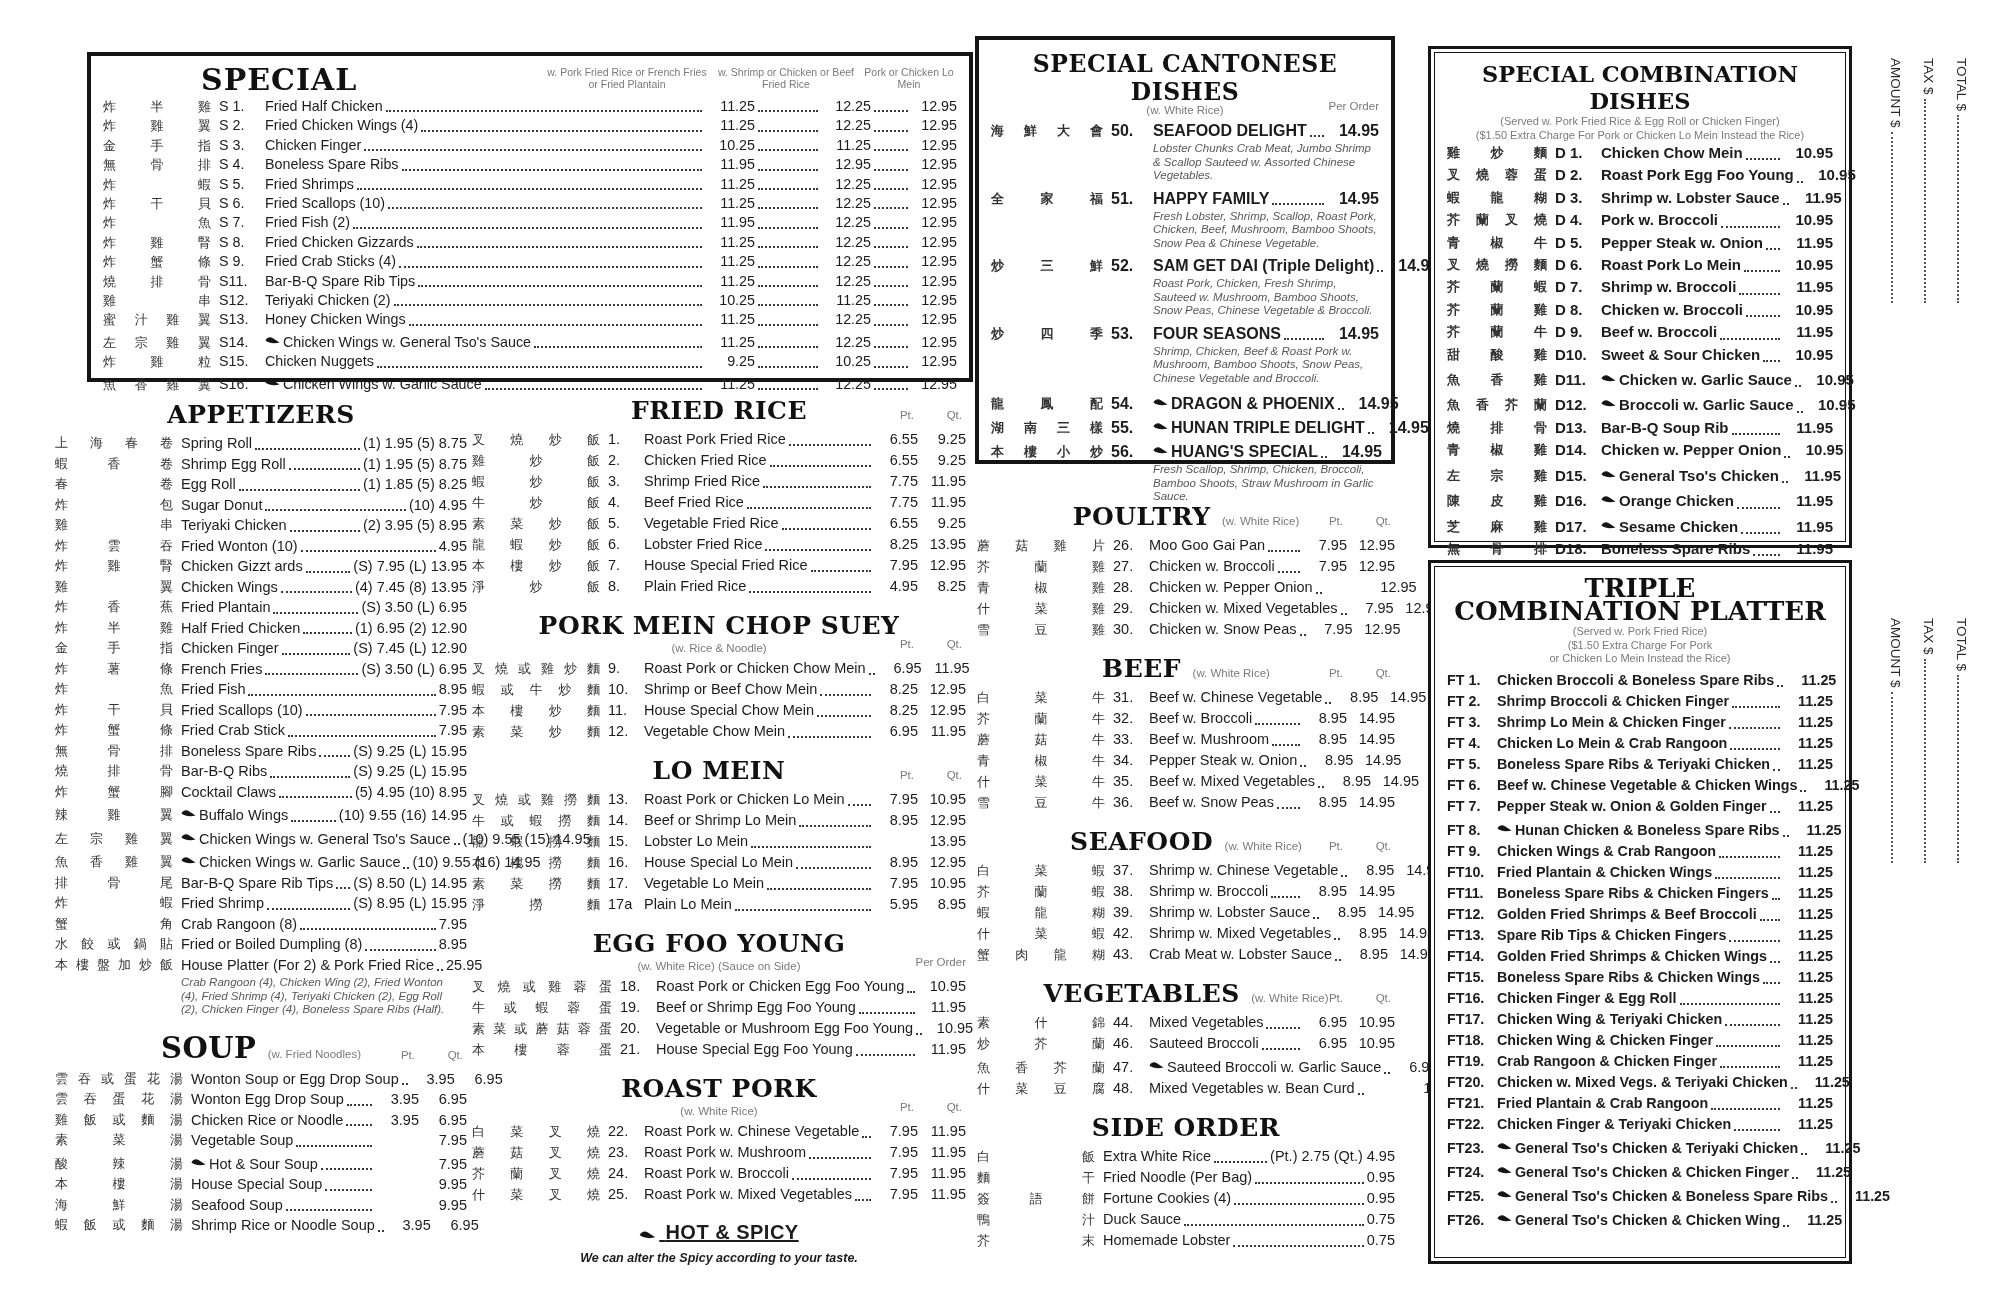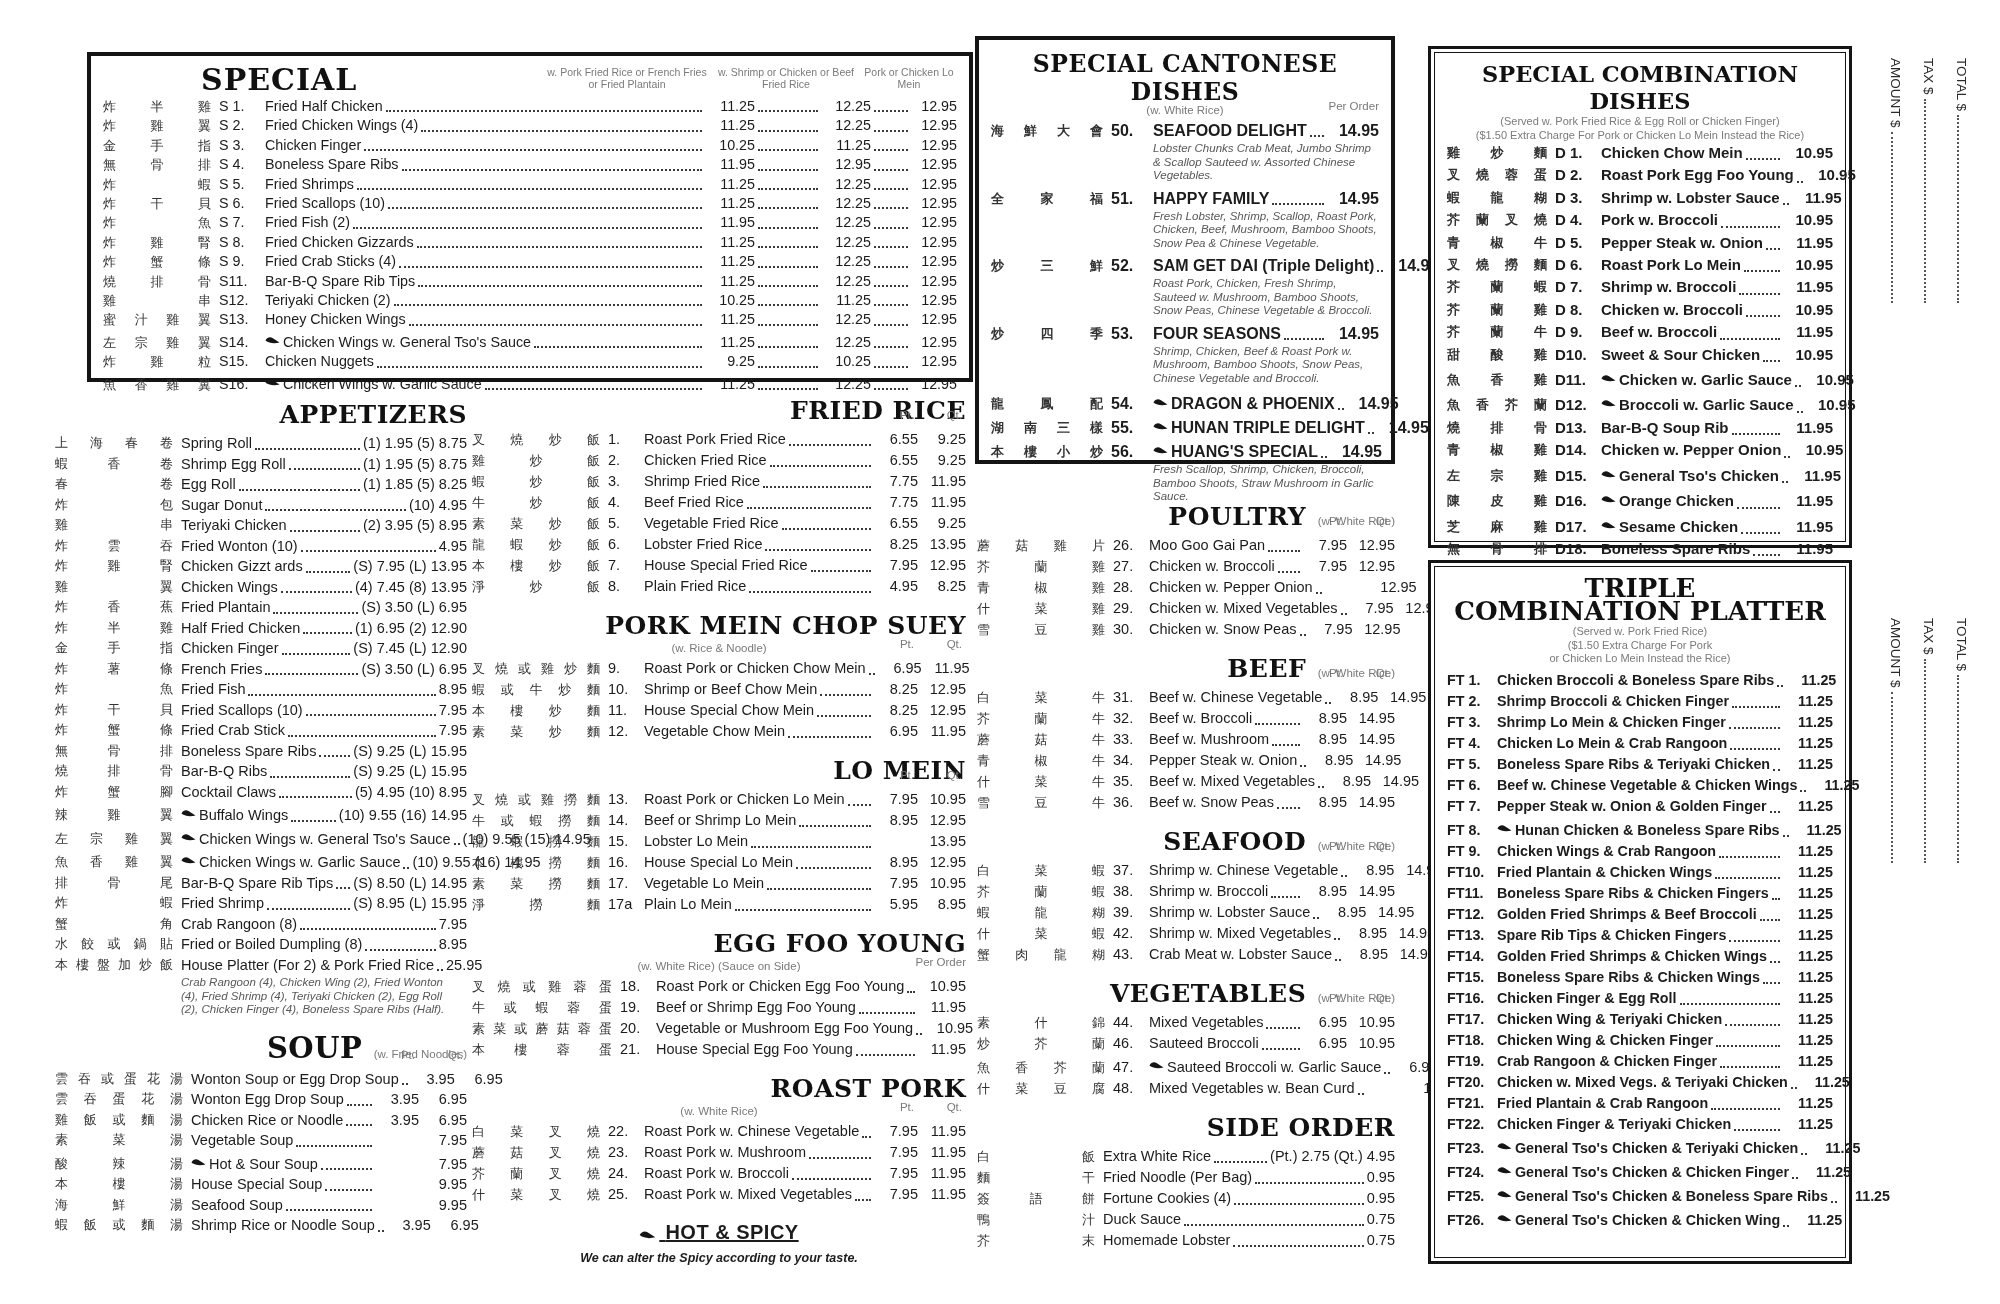--- a/index.html
+++ b/index.html
@@ -4,21 +4,21 @@
 <style>
   html,body{margin:0;padding:0;background:#e8e8e8;}
   .page{position:relative;width:2000px;height:1304px;background:#ffffff;overflow:hidden;
         font-family:"Liberation Sans",sans-serif;color:#1c1c1c;}
   
   .box{position:absolute;border:4px solid #141414;background:#fff;box-sizing:border-box;padding:6px 12px 8px 12px;}
   .dbox{position:absolute;border:3px solid #141414;background:#fff;box-sizing:border-box;padding:3px;}
   .dboxi{border:1.5px solid #141414;box-sizing:border-box;height:100%;padding:8px 12px 4px 12px;}
   .col{position:absolute;}
   
-  .sec-head{position:relative;text-align:right;margin:14px 0 4px;}
+  .sec-head{position:relative;text-align:center;margin:14px 0 4px;}
   .sec-title{font-family:"DejaVu Serif",serif;font-weight:bold;font-size:25px;letter-spacing:.5px;color:#111;}
   .sec-title.big{font-size:29px;}
   .sec-note{font-size:11.5px;color:#7a7a7a;margin-left:7px;}
   .hlabel{position:absolute;font-size:11.5px;color:#7a7a7a;bottom:4px;}
   .hl-pt{right:52px;}.hl-qt{right:4px;}.hl-per{right:0;}
   .sec-sub{position:relative;text-align:center;font-size:11.5px;color:#7a7a7a;margin:-2px 0 4px;}
   
   .row{display:flex;align-items:flex-end;line-height:20.5px;font-size:14.5px;white-space:nowrap;}
   .row.bold{font-weight:bold;}
   .cn{display:flex;justify-content:space-between;flex-shrink:0;font-size:13px;color:#333;margin-right:8px;}

